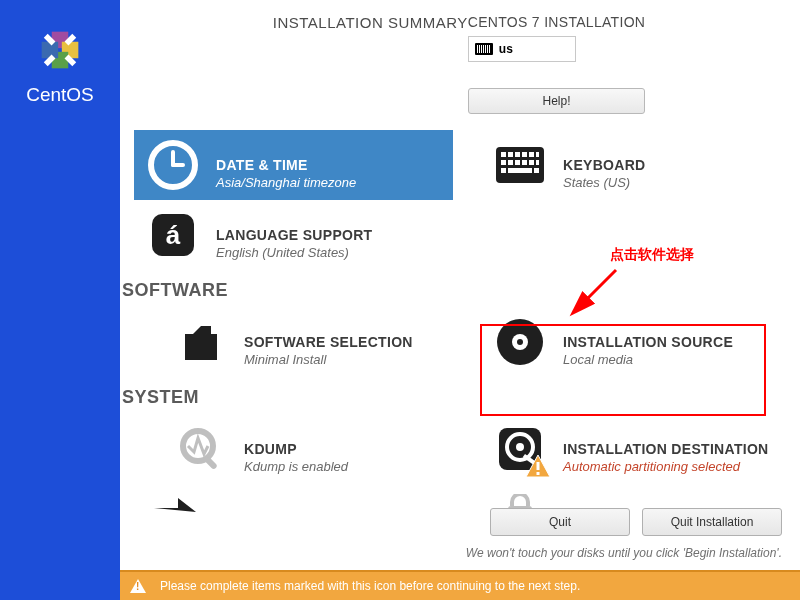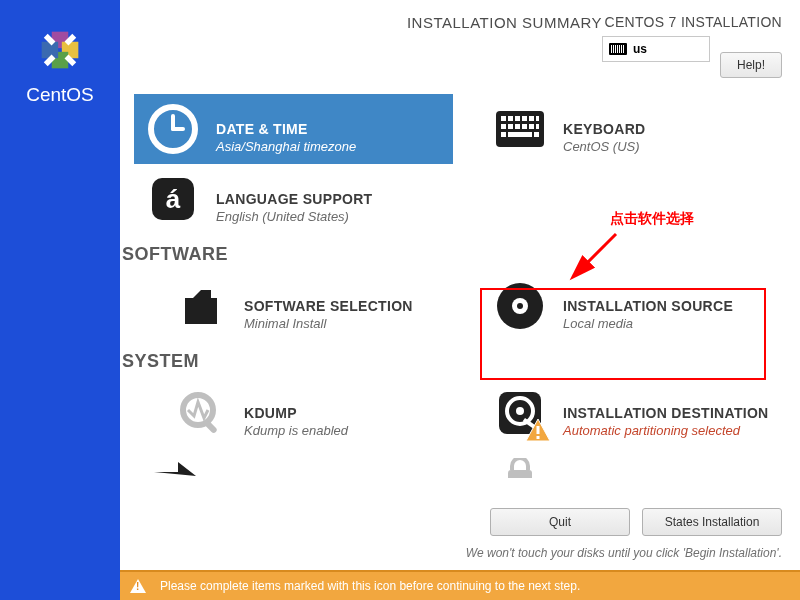--- a/index.html
+++ b/index.html
@@ -4,25 +4,25 @@
 <style>
   * { margin: 0; padding: 0; box-sizing: border-box; }
   body { font-family: "Segoe UI", Arial, sans-serif; width: 800px; height: 600px; overflow: hidden; position: relative; background: #fff; }
   
   .sidebar { position: absolute; left: 0; top: 0; width: 120px; height: 600px; background: #1d4ed8; display: flex; flex-direction: column; align-items: center; padding-top: 28px; }
   .logo { width: 44px; height: 44px; }
   .brand { color: #fff; font-size: 19px; margin-top: 12px; font-weight: 400; }
   
   .main { position: absolute; left: 120px; top: 0; width: 680px; height: 600px; background: #fff; }
   
-  .topbar { padding: 14px 18px 6px 16px; display: flex; justify-content: flex-end; align-items: flex-start; }
+  .topbar { padding: 14px 18px 6px 16px; display: flex; justify-content: center; align-items: flex-start; }
   .topbar-left { font-size: 15px; color: #4c4c4c; letter-spacing: 0.5px; }
   .topbar-right { text-align: right; }
   .install-label { font-size: 14px; color: #4c4c4c; letter-spacing: 0.3px; margin-bottom: 6px; }
-  .top-controls { display: flex; gap: 10px; justify-content: flex-end; }
+  .top-controls { display: flex; gap: 10px; justify-content: flex-end; flex-direction: column; }
   .kb-indicator { background: #fff; border: 1px solid #c8c8c8; padding: 2px 6px; display: flex; align-items: center; gap: 6px; font-size: 12px; width: 108px; height: 26px; }
   .kb-icon { width: 18px; height: 12px; background: #000; border-radius: 1px; position: relative; }
   .kb-icon::after { content: ""; position: absolute; inset: 2px; background: repeating-linear-gradient(to right, #fff 0 1px, #000 1px 2px), repeating-linear-gradient(to bottom, transparent 0 2px, #000 2px 3px); }
   .help-btn { background: linear-gradient(#f8f8f8,#e8e8e8); border: 1px solid #b8b8b8; border-radius: 3px; padding: 4px 16px; font-size: 12px; color: #333; cursor: pointer; height: 26px; margin-top: 16px; }
   
   .content { padding: 0 0 0 0; position: relative; }
   .section-head { font-size: 18px; color: #5a5a5a; font-weight: 600; letter-spacing: 0.5px; padding: 10px 0 6px 2px; margin-left: 0; }
   
   .spokes-row { display: flex; }
   .spoke { display: flex; align-items: flex-end; gap: 18px; padding: 10px 14px; width: 324px; min-height: 60px; cursor: pointer; }
@@ -117,21 +117,21 @@
                 <rect x="34" y="14" width="5" height="5"></rect>
                 <rect x="41" y="14" width="3" height="5"></rect>
               <rect x="6" y="22" width="5" height="5"></rect>
                 <rect x="13" y="22" width="24" height="5"></rect>
                 <rect x="39" y="22" width="5" height="5"></rect>
             </g>
           </svg>
         </div>
         <div>
           <div class="spoke-title">KEYBOARD</div>
-          <div class="spoke-sub">CentOS (US)</div>
+          <div class="spoke-sub">States (US)</div>
         </div>
       </div>
     </div>
 
     <div class="spokes-row" style="margin-left:14px;">
       <div class="spoke">
         <div class="icon-box">
           <svg width="50" height="50" viewBox="0 0 50 50">
             <rect x="4" y="4" width="42" height="42" rx="10" fill="#1f1f1f"></rect>
             <text x="25" y="34" text-anchor="middle" fill="#fff" font-size="26" font-family="Arial" font-weight="bold">á</text>
@@ -240,21 +240,21 @@
             <path d="M0,0 L0,6 L9,3 z" fill="#ff0000"></path>
           </marker>
         </defs>
       <line x1="48" y1="8" x2="8" y2="48" stroke="#ff0000" stroke-width="3" marker-end="url(#ah)"></line>
     </svg>
 
   </div>
 
   <div class="footer-buttons">
     <button class="btn">Quit</button>
-    <button class="btn">States Installation</button>
+    <button class="btn">Quit Installation</button>
   </div>
   <div class="footer-note">We won't touch your disks until you click 'Begin Installation'.</div>
 </div>
 
 <div class="warning-bar">
   <div class="warn-tri"></div>
   <span>Please complete items marked with this icon before continuing to the next step.</span>
 </div>
 
 </body></html>

